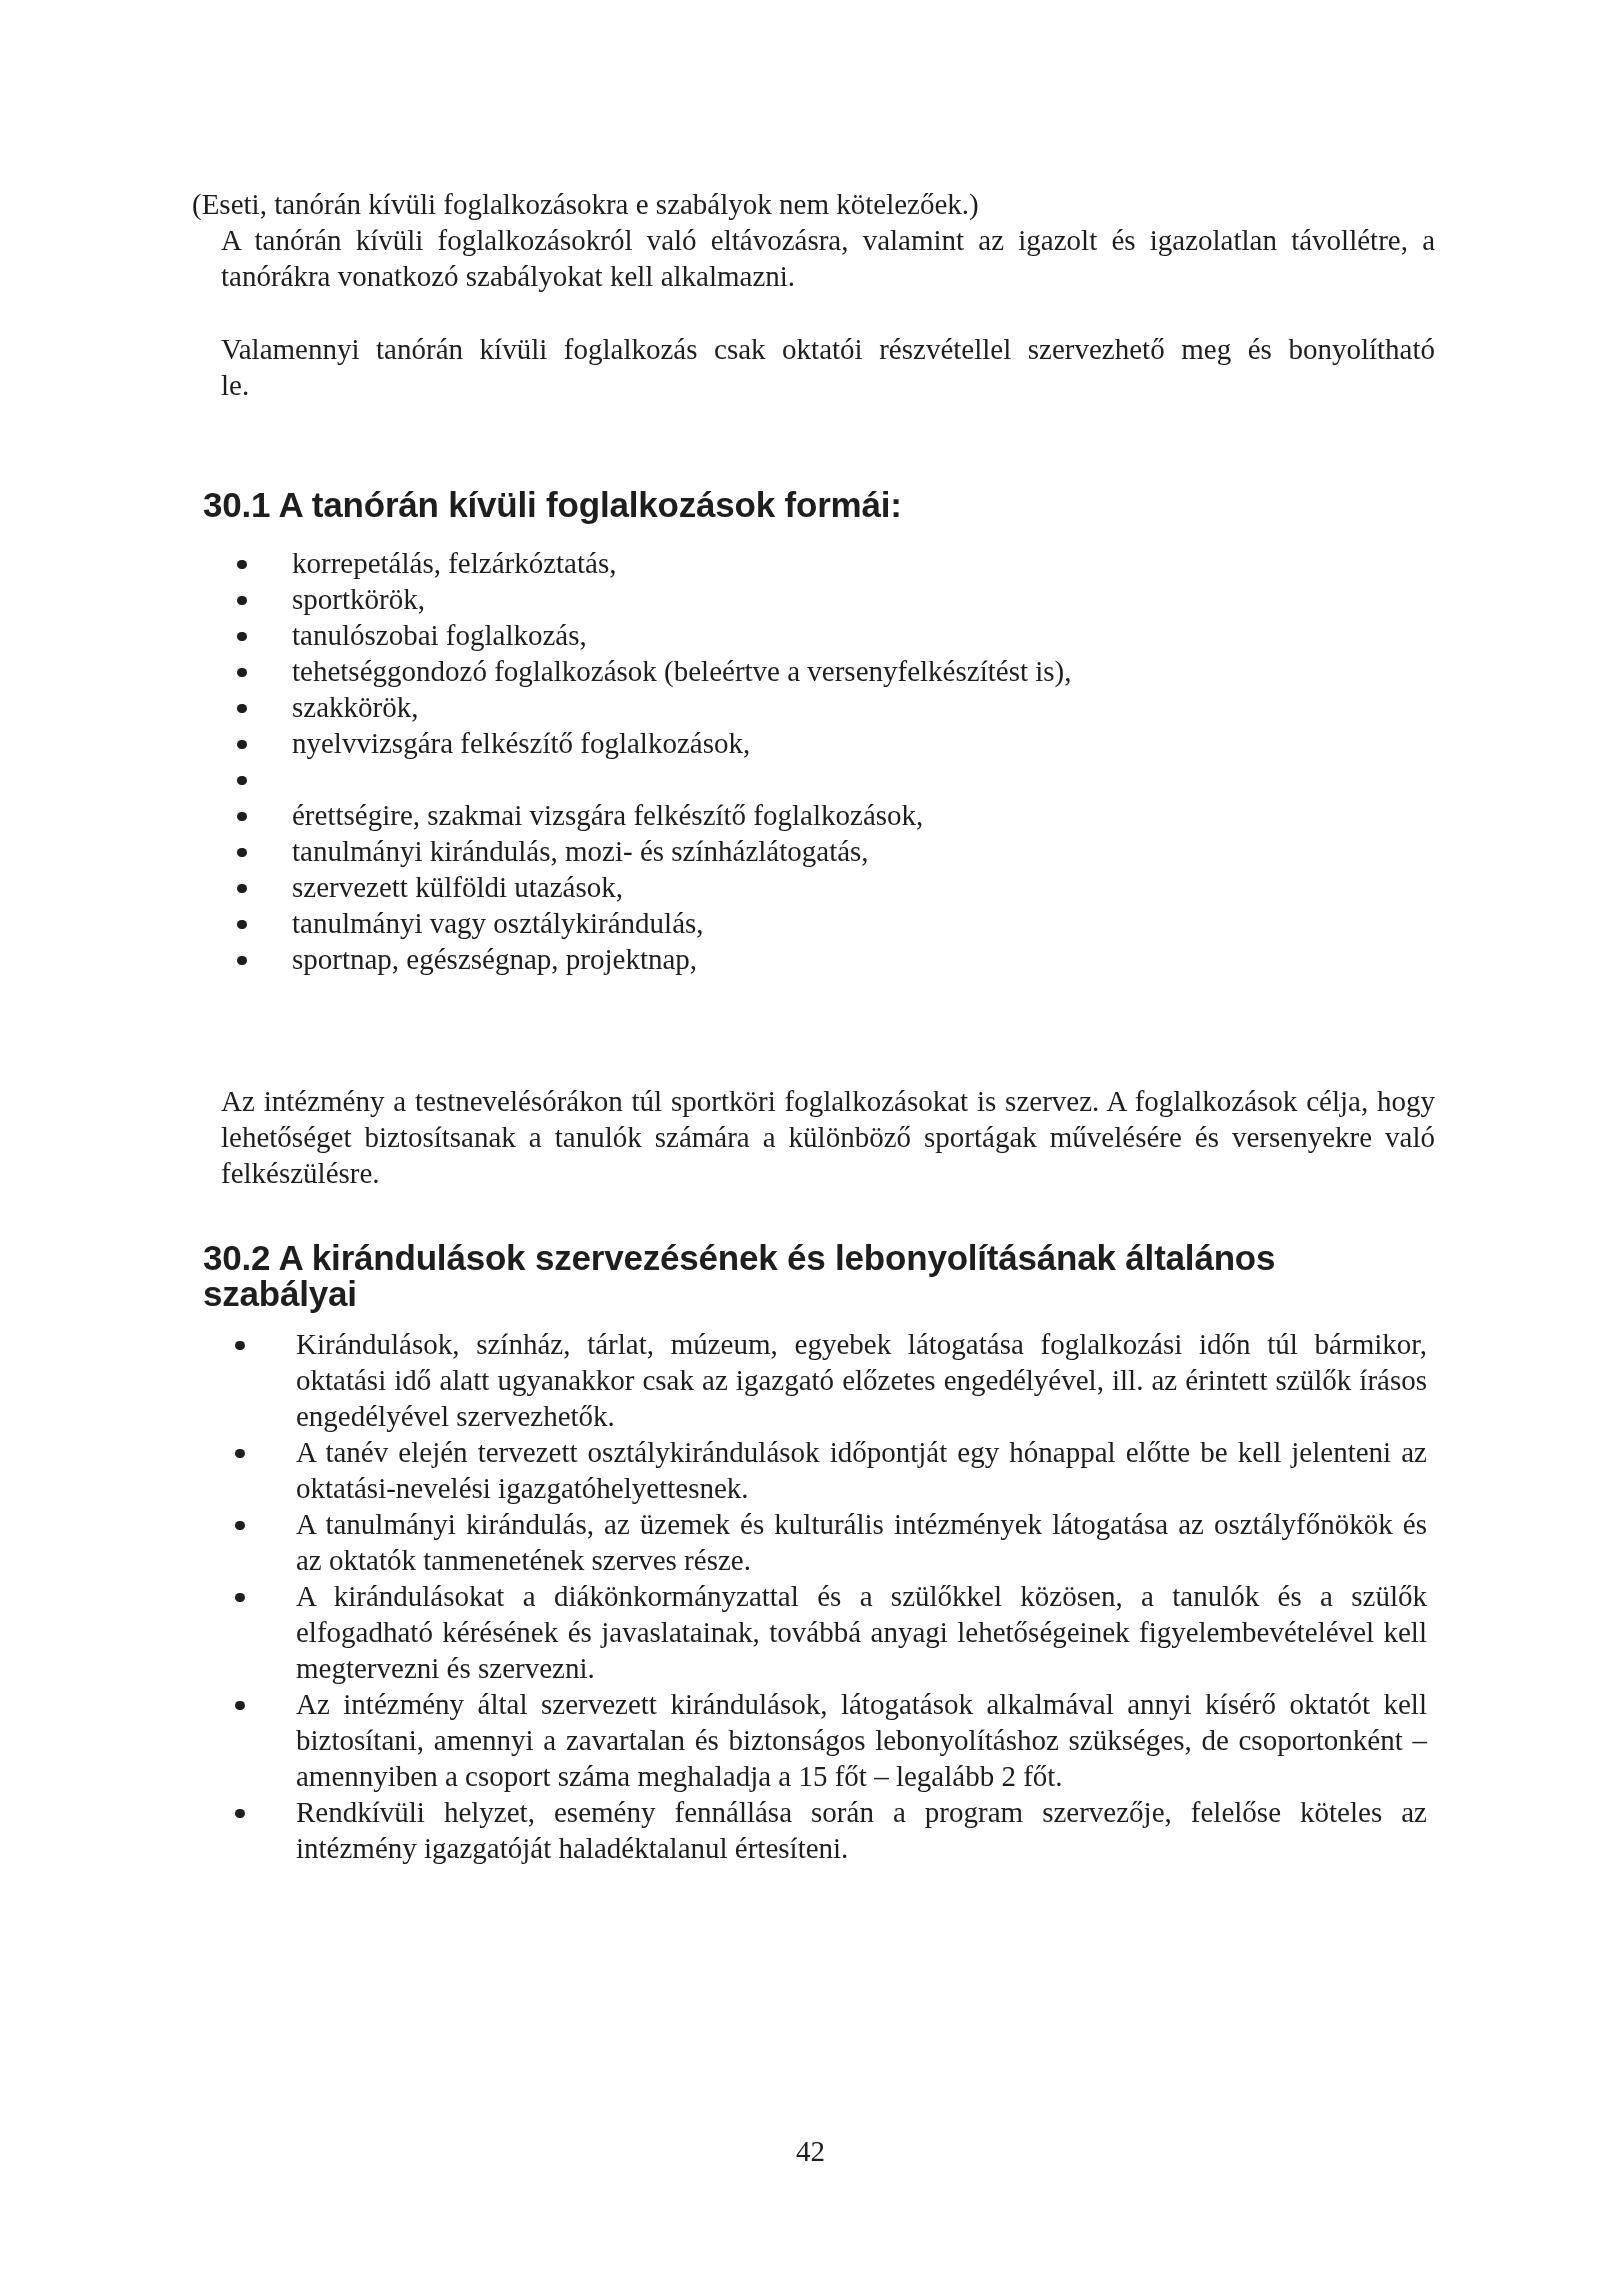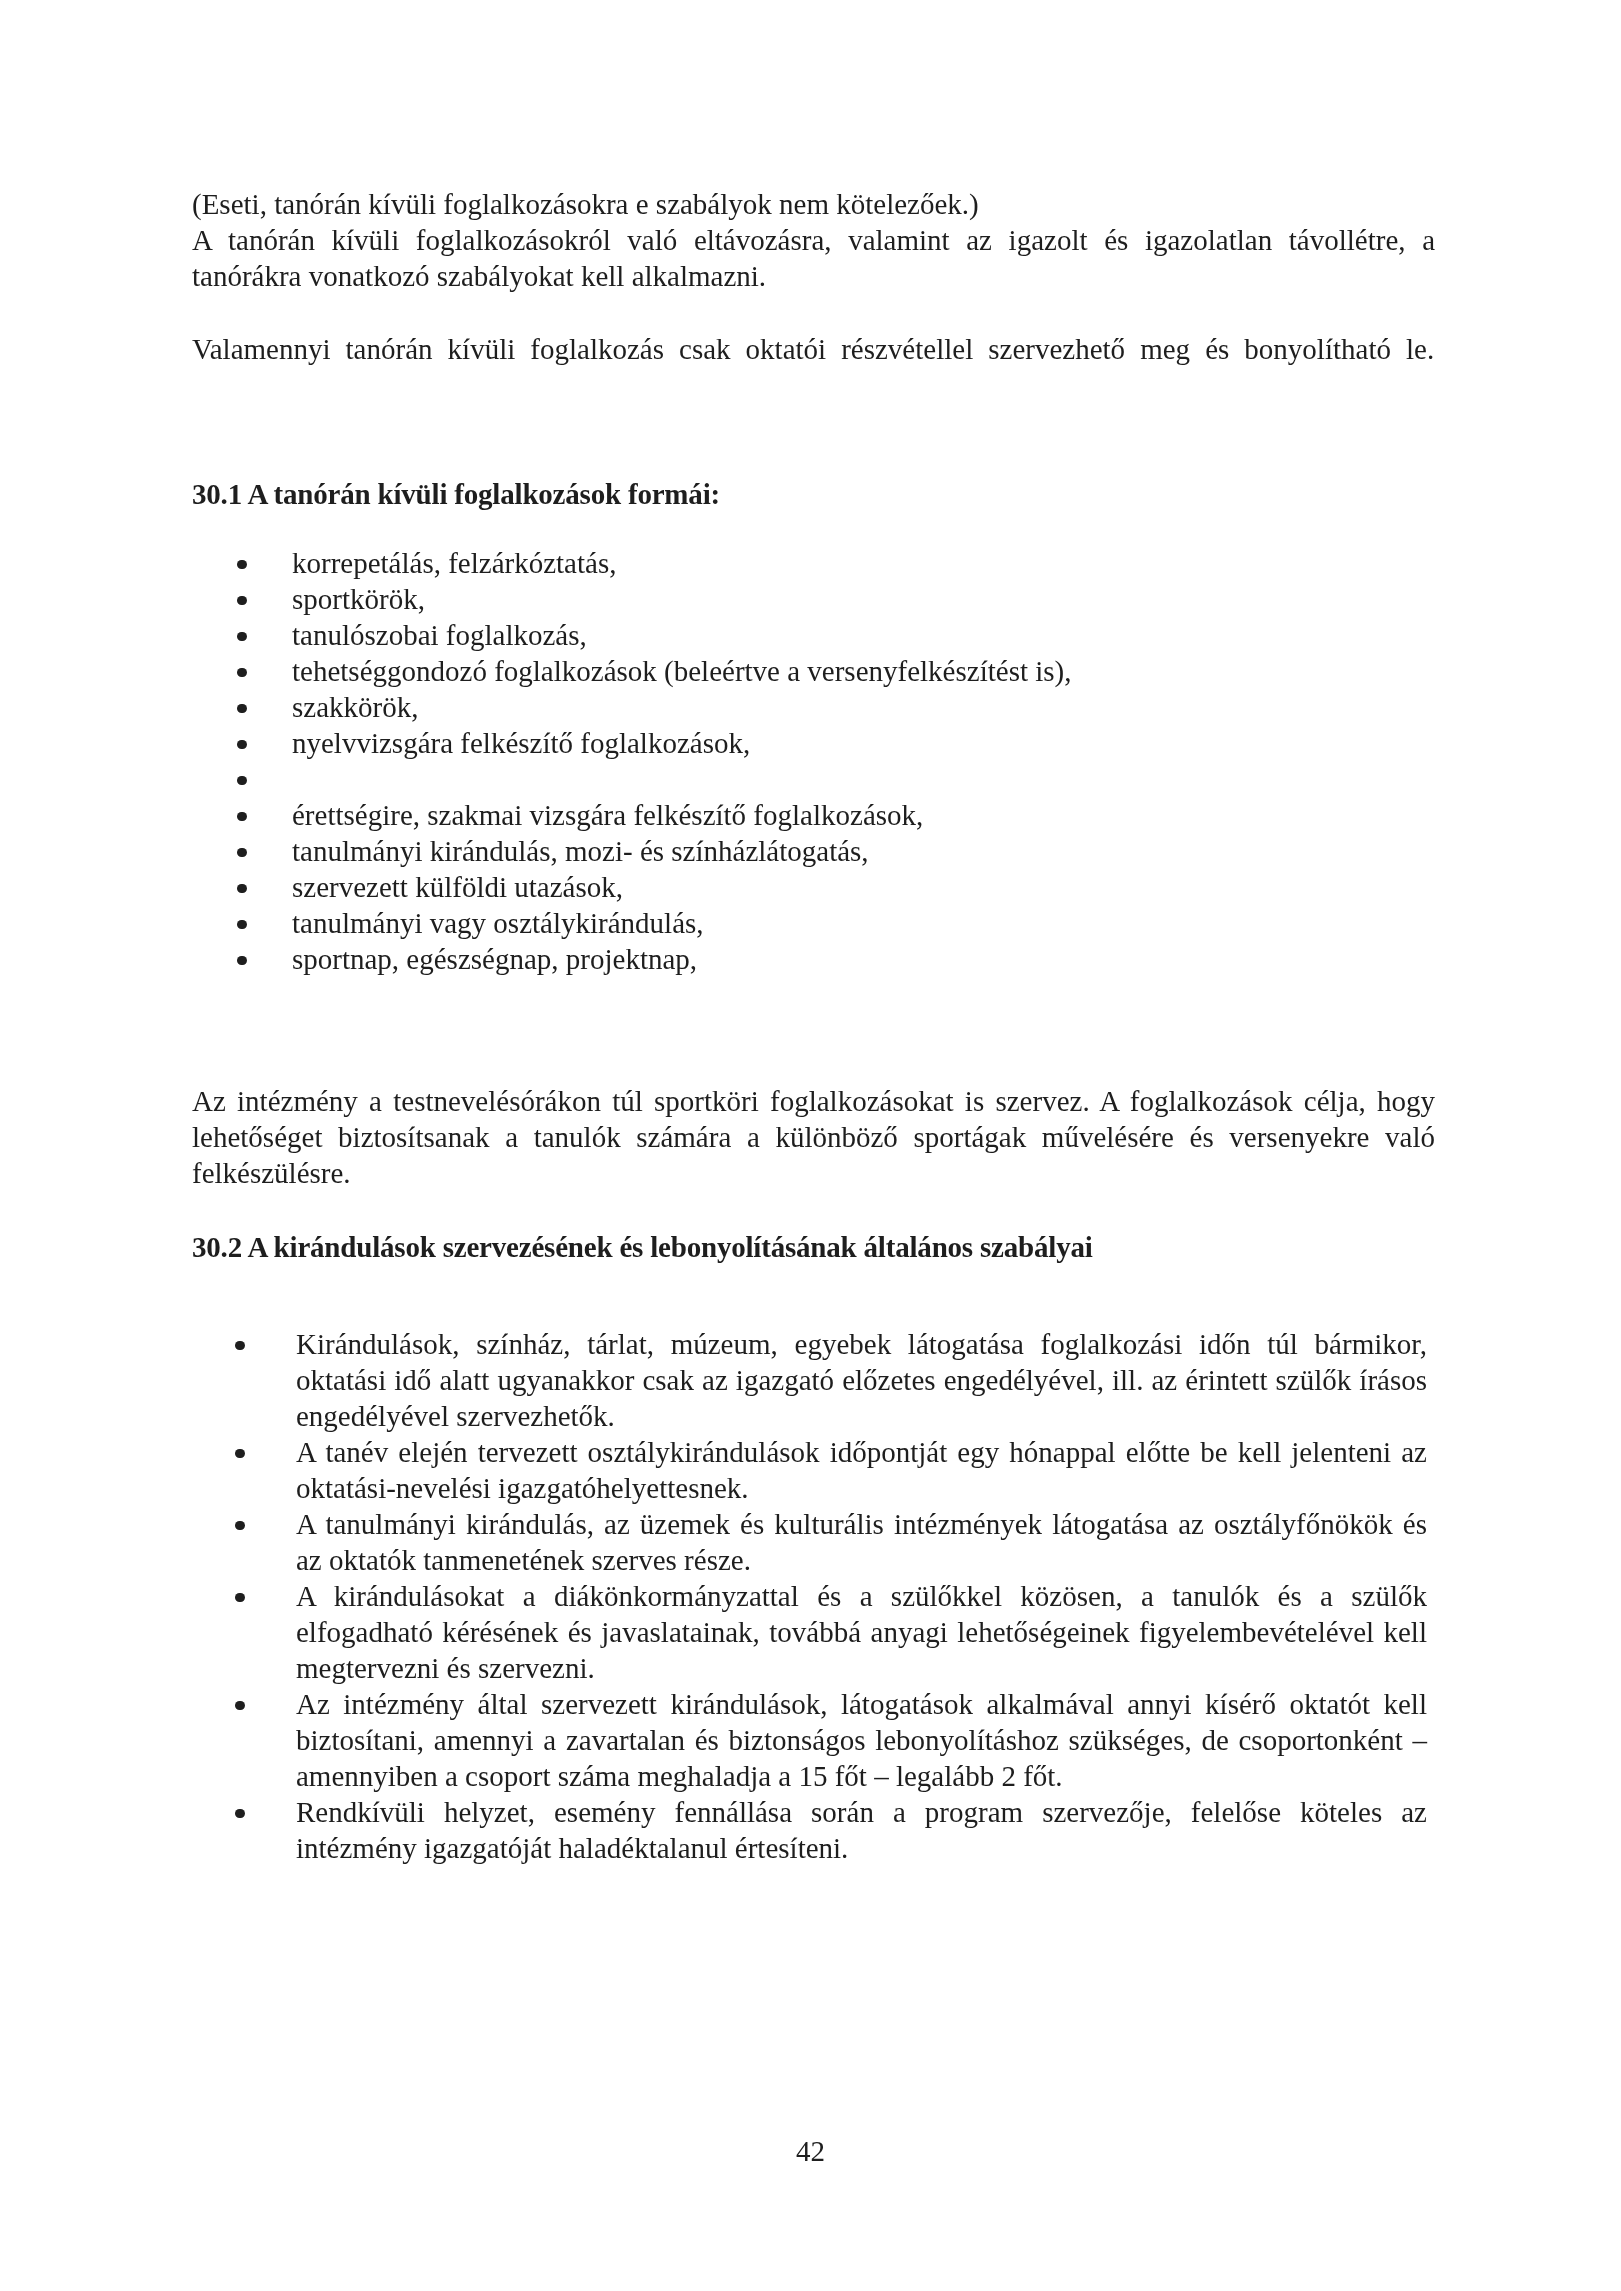--- a/index.html
+++ b/index.html
@@ -4,24 +4,24 @@
 <style>
   html, body { margin: 0; padding: 0; background: #ffffff; }
   body { width: 1621px; height: 2292px; position: relative; overflow: hidden; }
   .page {
     position: absolute; left: 0; top: 0; width: 1621px; height: 1740px;
     font-family: "Liberation Serif", serif; color: #1e1e1e;
     font-size: 29px; line-height: 36px;
   }
   .block { position: absolute; left: 192px; width: 1243px; }
   p { margin: 0; }
-  .just { text-align: justify; text-align-last: left; }
+  .just { text-align: justify; text-align-last: left; margin-left: 29px; }
   h2 {
-    margin: 0; font-weight: bold; font-size: 29px; line-height: 36px;
-    font-family: Liberation Serif, serif; letter-spacing: -0.2px;
+    margin: 11px; font-weight: bold; font-size: 35px; line-height: 36px;
+    font-family: Liberation Sans, sans-serif; letter-spacing: -0.2px;
   }
   ul { list-style: none; margin: 8px; padding: 0; }
   li { position: relative; }
   .forms li { padding-left: 92px; height: 36px; }
   .forms li .dot { position: absolute; left: 37px; top: 14.7px; width: 9.8px; height: 9.8px; border-radius: 50%; background: #1e1e1e; }
   .rules li { padding-left: 96px; text-align: justify; }
   .rules li .dot { position: absolute; left: 35px; top: 14.7px; width: 9.8px; height: 9.8px; border-radius: 50%; background: #1e1e1e; }
   .rules li .txt { display: block; text-align: justify; }
   .pagenum { position: absolute; left: 0; width: 1621px; top: 2133px; text-align: center; font-size: 29px; line-height: 36px; }
 </style>

